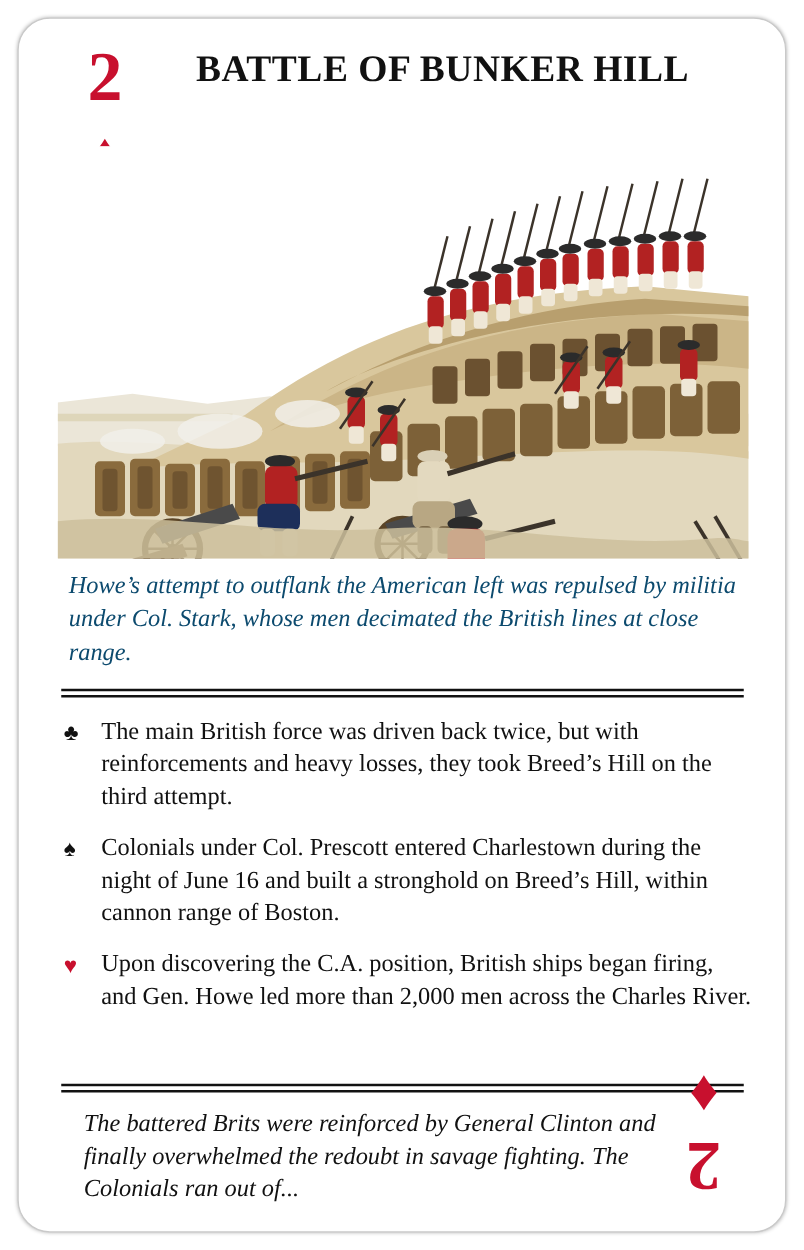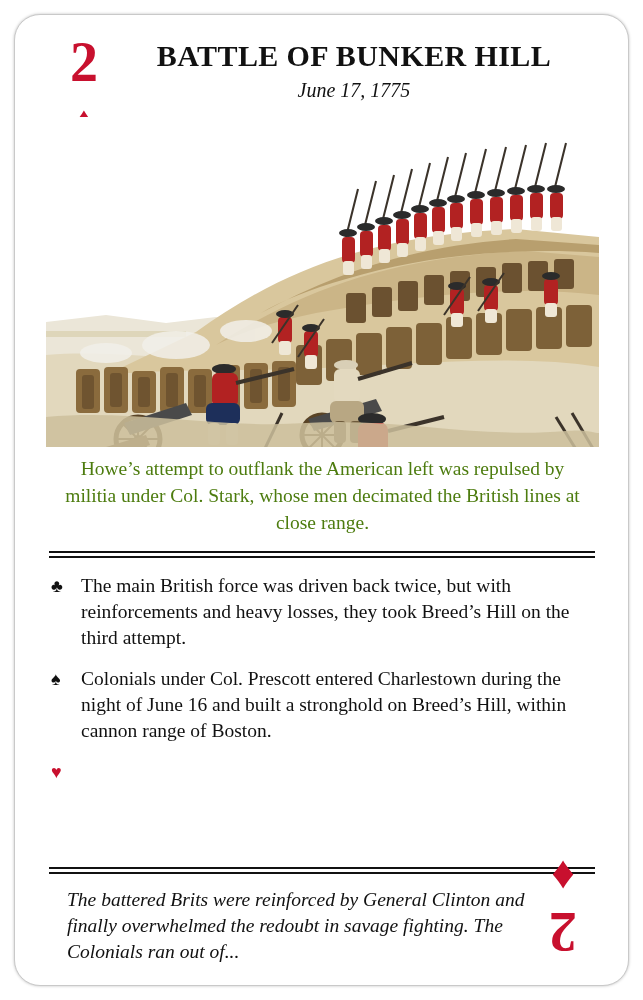--- a/index.html
+++ b/index.html
@@ -80,24 +80,25 @@
     overflow: hidden;
     background: #ffffff;
   }
   .art svg { display: block; }
   
   .caption {
     position: absolute;
     left: 40px;
     top: 440px;
     width: 535px;
-    text-align: center;
+    text-align: left;
+    font-style: italic;
     font-size: 19.5px;
     line-height: 27px;
-    color: #4d7c0f;
+    color: #0c4a6e;
   }
   
   .dblrule {
     position: absolute;
     left: 34px;
     width: 546px;
     height: 6px;
   }
   .dblrule .l1, .dblrule .l2 {
     position: absolute;
@@ -163,21 +164,20 @@
 
 <div class="card">
 
   <div class="rank-block">
     <div class="rank-num">2</div>
     <div class="rank-suit">♦</div>
   </div>
 
   <div class="title-wrap">
     <div class="title">BATTLE OF BUNKER HILL</div>
-    <div class="subtitle">June 17, 1775</div>
   </div>
 
   <div class="art">
     <svg width="553" height="330" viewBox="0 0 553 330">
 
       <rect x="0" y="0" width="553" height="330" fill="#ffffff"></rect>
 
       <path d="M0 205 L60 198 L120 206 L170 200 L210 208 L260 202 L300 210 L340 206 L400 212 L460 206 L553 214 L553 240 L0 240 Z" fill="#ebe6d8"></path>
       <rect x="0" y="214" width="140" height="6" fill="#d8cfae" opacity="0.7"></rect>
 
@@ -430,20 +430,21 @@
     <div class="fact">
       <span class="bsuit suit-black">♣</span>
       <span>The main British force was driven back twice, but with reinforcements and heavy losses, they took Breed’s Hill on the third attempt.</span>
     </div>
     <div class="fact">
       <span class="bsuit suit-black">♠</span>
       <span>Colonials under Col. Prescott entered Charlestown during the night of June 16 and built a stronghold on Breed’s Hill, within cannon range of Boston.</span>
     </div>
     <div class="fact">
       <span class="bsuit suit-red">♥</span>
+      <span>Upon discovering the C.A. position, British ships began firing, and Gen. Howe led more than 2,000 men across the Charles River.</span>
     </div>
   </div>
 
   <div class="dblrule" id="rule-bottom">
     <div class="l1"></div>
       <div class="l2"></div>
   </div>
 
   <div class="footer">The battered Brits were reinforced by General Clinton and finally overwhelmed the redoubt in savage fighting. The Colonials ran out of...</div>
 

